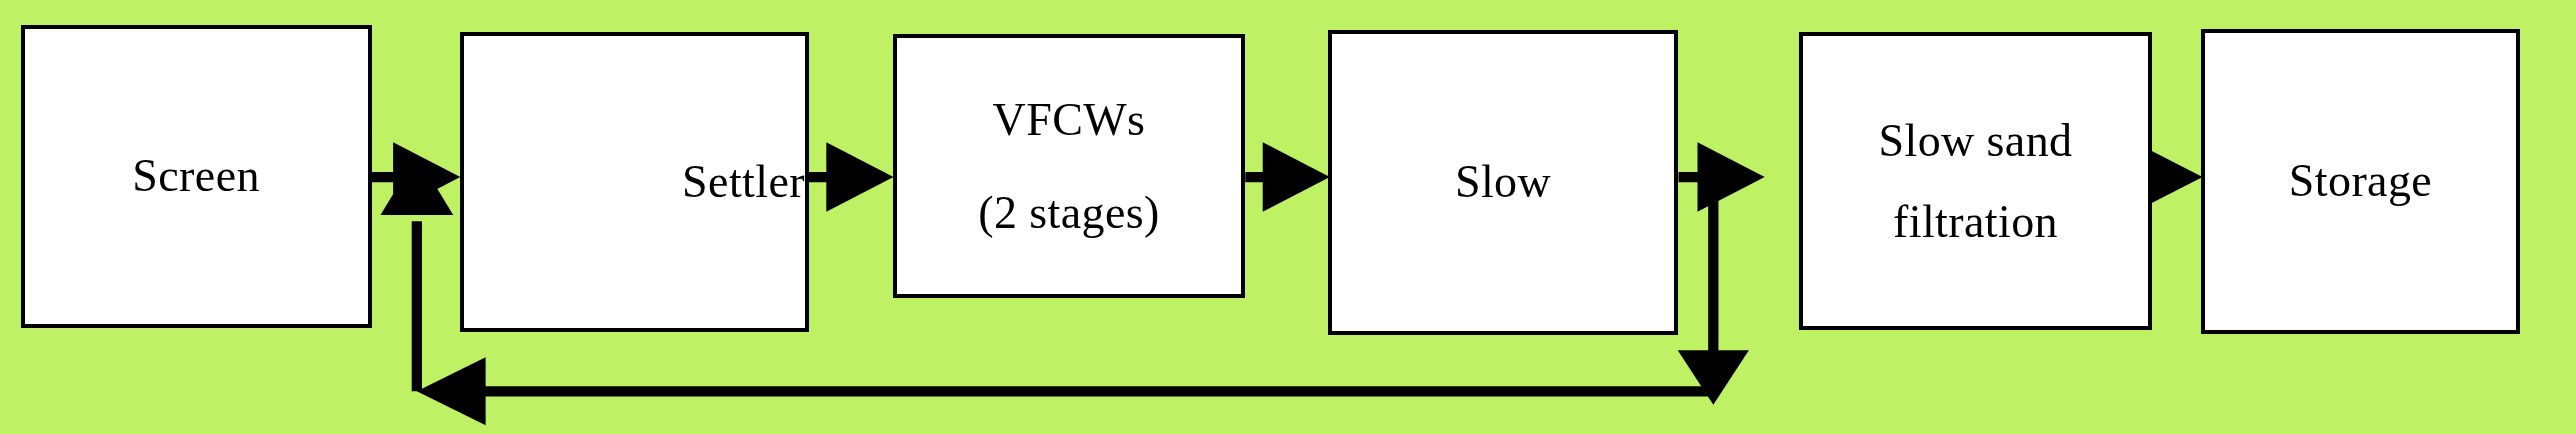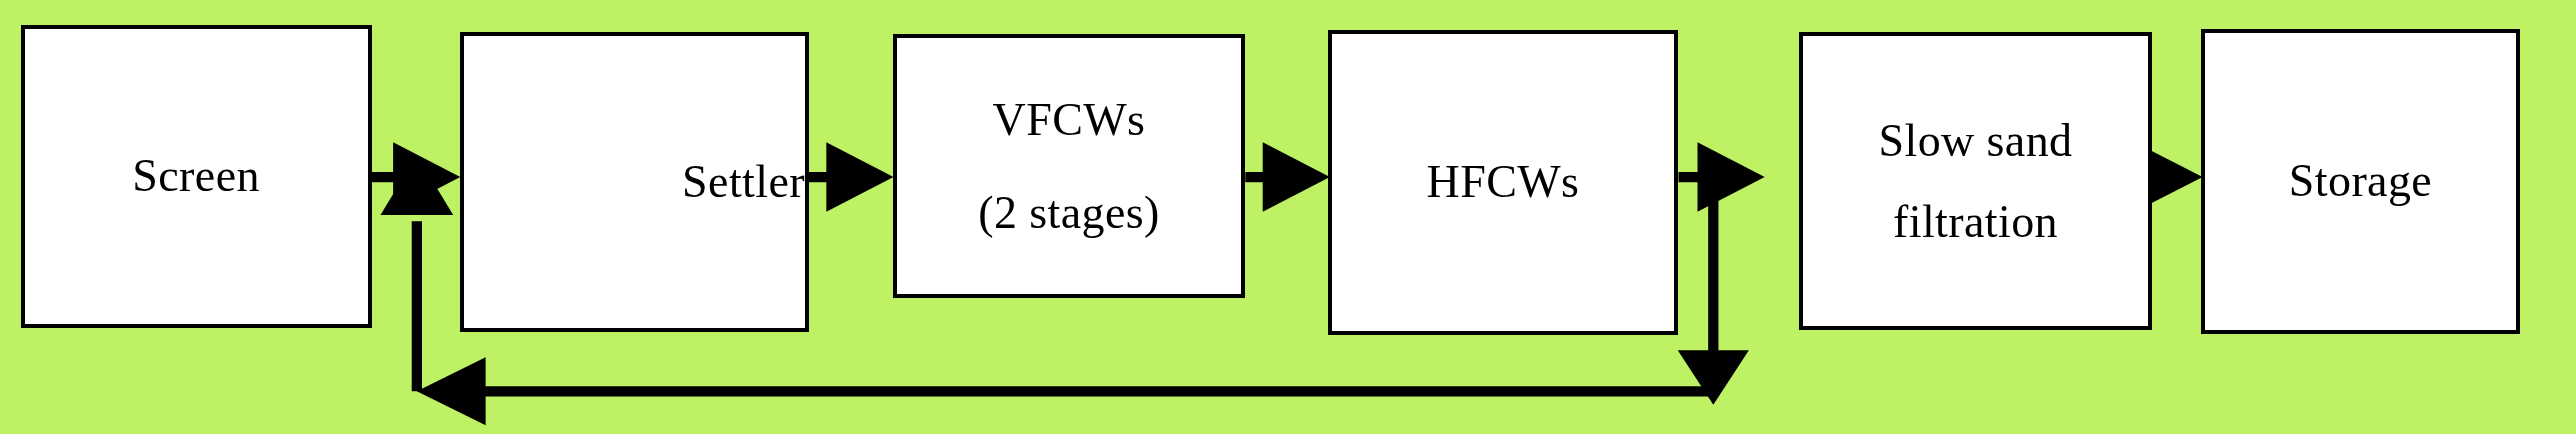--- a/index.html
+++ b/index.html
@@ -105,21 +105,21 @@
   <div class="node-box" id="node-settler" style="left:460px; top:32px; width:349px; height:300px;align-items:flex-end;">
     <span class="node-label">Settler</span>
   </div>
 
   <div class="node-box two-line" id="node-vfcws" style="left:893px; top:34px; width:352px; height:264px;gap:12px;">
     <span class="node-label">VFCWs</span>
     <span class="node-label line-two">(2 stages)</span>
   </div>
 
   <div class="node-box" id="node-hfcws" style="left:1328px; top:30px; width:350px; height:305px;">
-    <span class="node-label">HFCWs</span>
+    <span class="node-label">Slow</span>
   </div>
 
   <div class="node-box two-line" id="node-slow-sand-filtration" style="left:1763px; top:32px; width:353px; height:298px;margin-left:36px;">
     <span class="node-label">Slow sand</span>
     <span class="node-label line-two">filtration</span>
   </div>
 
   <div class="node-box" id="node-storage" style="left:2201px; top:29px; width:319px; height:305px;">
     <span class="node-label">Storage</span>
   </div>

